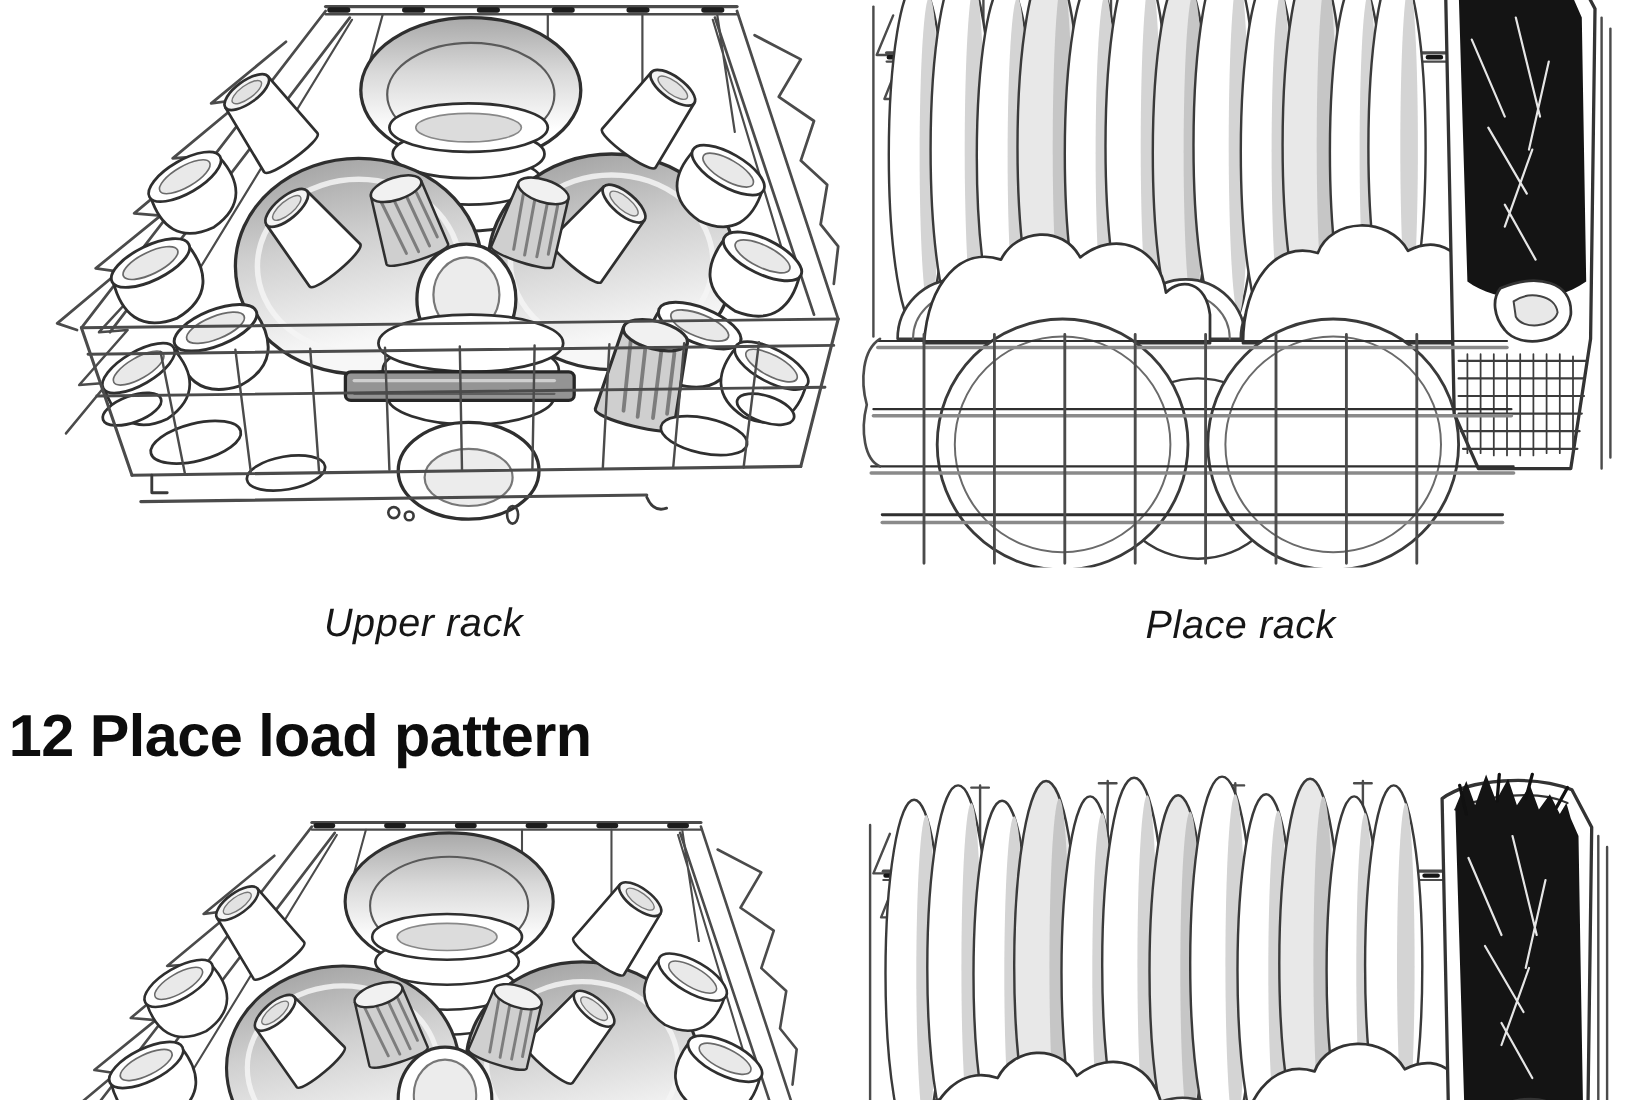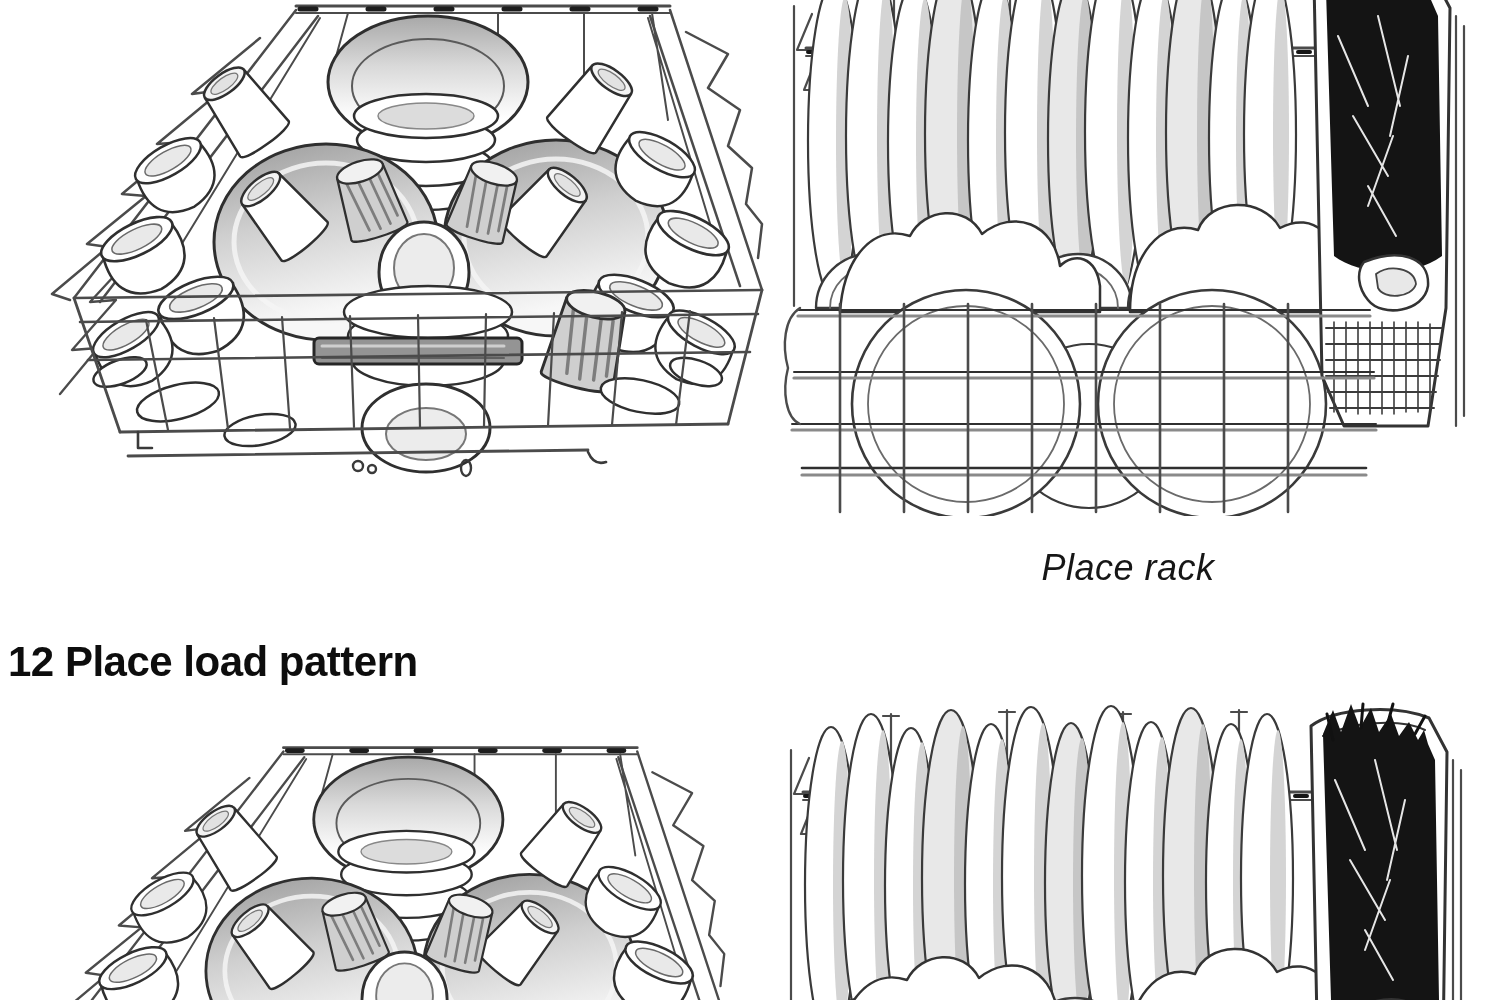--- a/index.html
+++ b/index.html
@@ -10,21 +10,21 @@
   .figure{position:absolute;}
   .figure svg{display:block;}
   .caption{
     position:absolute;width:320px;text-align:center;
     font-style:italic;font-size:36px;color:#161616;letter-spacing:.5px;
   }
   .caption-upper{left:225px;top:545px;}
   .caption-lower{left:968px;top:547px;}
   .section-heading{
     position:absolute;left:8px;top:638px;
-    font-weight:700;font-size:42px;color:#0d0d0d;letter-spacing:-.5px;
+    font-weight:700;font-size:54px;color:#0d0d0d;letter-spacing:-.5px;
   }
   .defs-holder{position:absolute;width:0;height:0;overflow:hidden;}
 </style>
 </head>
 <body>
 
 <div class="page">
 
   <svg class="defs-holder" aria-hidden="true">
     <defs>
@@ -234,20 +234,21 @@
       <use href="#upper-rack-art"></use>
     </svg>
   </div>
 
   <div class="figure" style="left:778px;top:0;">
     <svg width="700" height="516" viewBox="0 44 700 516">
       <use href="#lower-rack-art"></use>
     </svg>
   </div>
 
+  <div class="caption caption-upper">Upper rack</div>
   <div class="caption caption-lower">Place rack</div>
 
   <div class="section-heading">12 Place load pattern</div>
 
   <div class="figure" style="left:30px;top:742px;">
     <svg width="700" height="454" viewBox="0 0 740 480" preserveAspectRatio="xMinYMin meet">
       <use href="#upper-rack-art"></use>
     </svg>
   </div>
 

